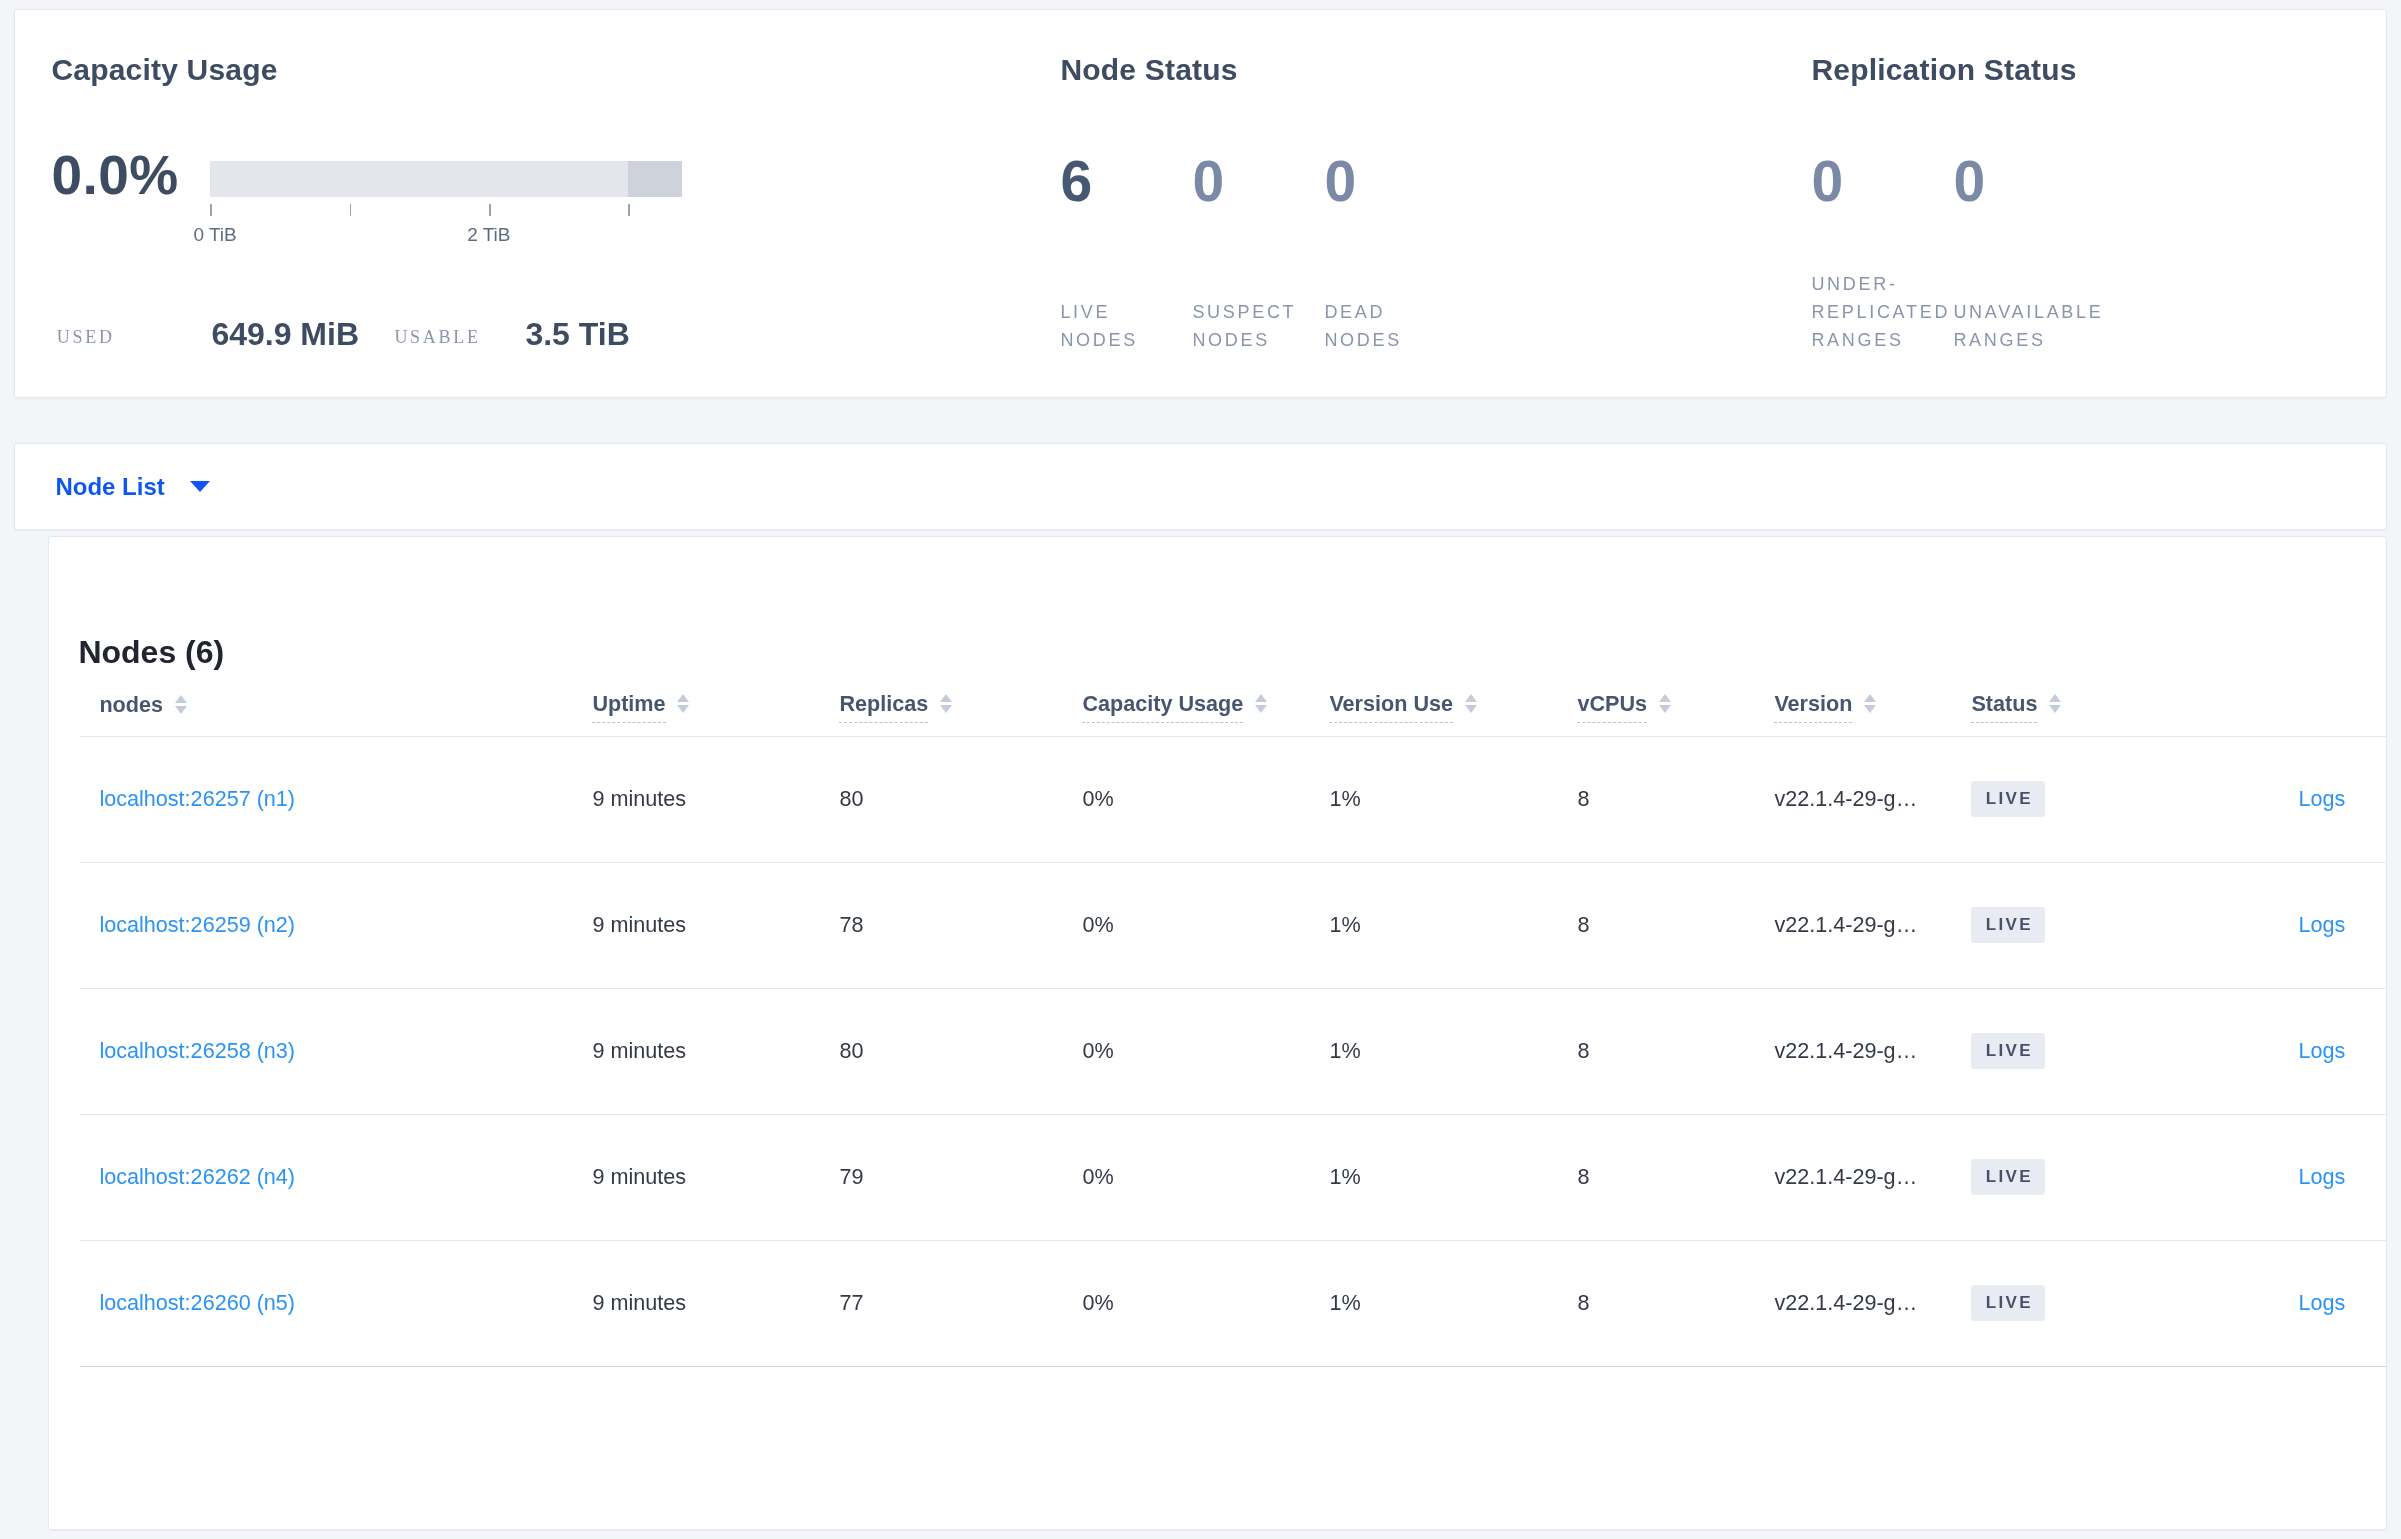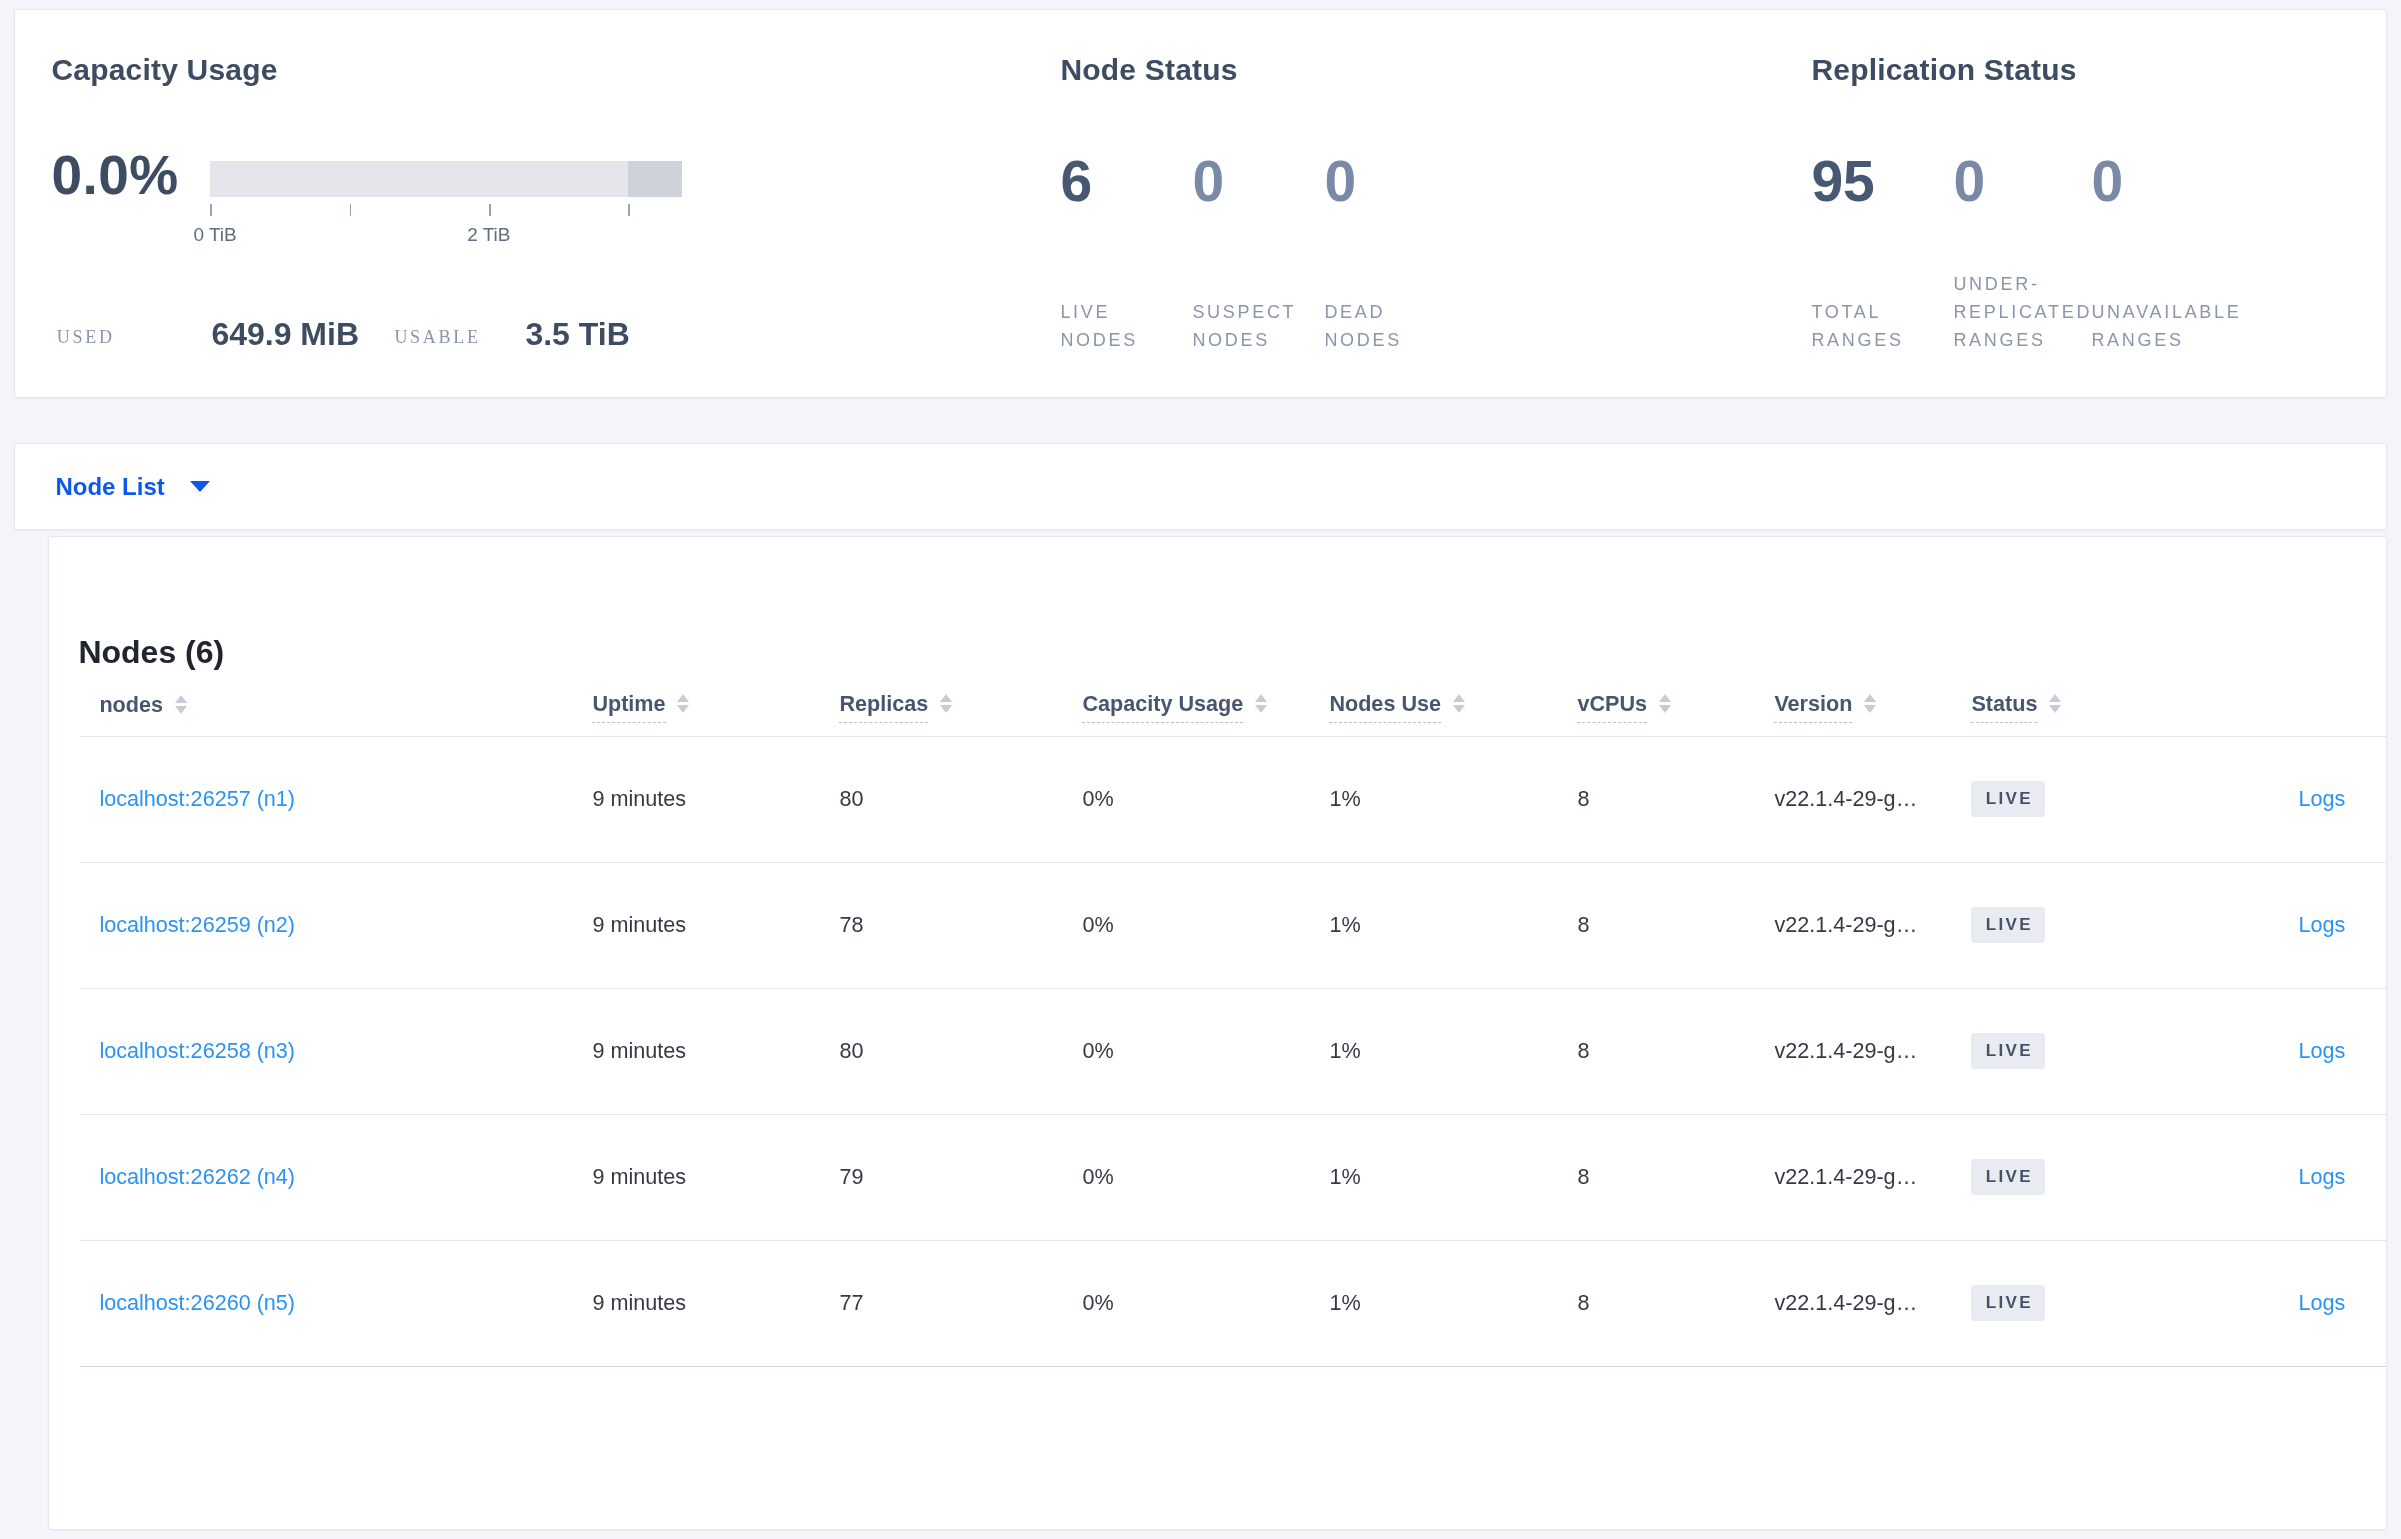--- a/index.html
+++ b/index.html
@@ -161,24 +161,20 @@
           <div class="stat-col">
             <div class="stat-value">0</div>
             <div class="stat-label">DEAD NODES</div>
           </div>
         </div>
     </div>
 
     <div class="stat-section replication">
       <h2 class="section-title">Replication Status</h2>
       <div class="stat-row">
-          <div class="stat-col em">
-            <div class="stat-value">95</div>
-            <div class="stat-label">TOTAL RANGES</div>
-          </div>
           <div class="stat-col">
             <div class="stat-value">0</div>
             <div class="stat-label">UNDER-REPLICATED RANGES</div>
           </div>
           <div class="stat-col">
             <div class="stat-value">0</div>
             <div class="stat-label">UNAVAILABLE RANGES</div>
           </div>
         </div>
     </div>
@@ -206,21 +202,21 @@
           <col style="width:197px">
             <col style="width:270px">
             <col style="width:169px">
         </colgroup>
         <thead>
             <tr id="nodes-thead-row">
               <th><span class="th-label">nodes</span><span class="sort-icon"><i class="up"></i><i class="down"></i></span></th>
               <th><span class="th-label tooltip">Uptime</span><span class="sort-icon"><i class="up"></i><i class="down"></i></span></th>
               <th><span class="th-label tooltip">Replicas</span><span class="sort-icon"><i class="up"></i><i class="down"></i></span></th>
               <th><span class="th-label tooltip">Capacity Usage</span><span class="sort-icon"><i class="up"></i><i class="down"></i></span></th>
-              <th><span class="th-label tooltip">Nodes Use</span><span class="sort-icon"><i class="up"></i><i class="down"></i></span></th>
+              <th><span class="th-label tooltip">Version Use</span><span class="sort-icon"><i class="up"></i><i class="down"></i></span></th>
               <th><span class="th-label tooltip">vCPUs</span><span class="sort-icon"><i class="up"></i><i class="down"></i></span></th>
               <th><span class="th-label tooltip">Version</span><span class="sort-icon"><i class="up"></i><i class="down"></i></span></th>
               <th><span class="th-label tooltip">Status</span><span class="sort-icon"><i class="up"></i><i class="down"></i></span></th>
               <th></th>
             </tr>
           </thead>
         <tbody id="nodes-tbody">
             <tr>
               <td><a class="cell-link">localhost:26257 (n1)</a></td>
               <td>9 minutes</td>

